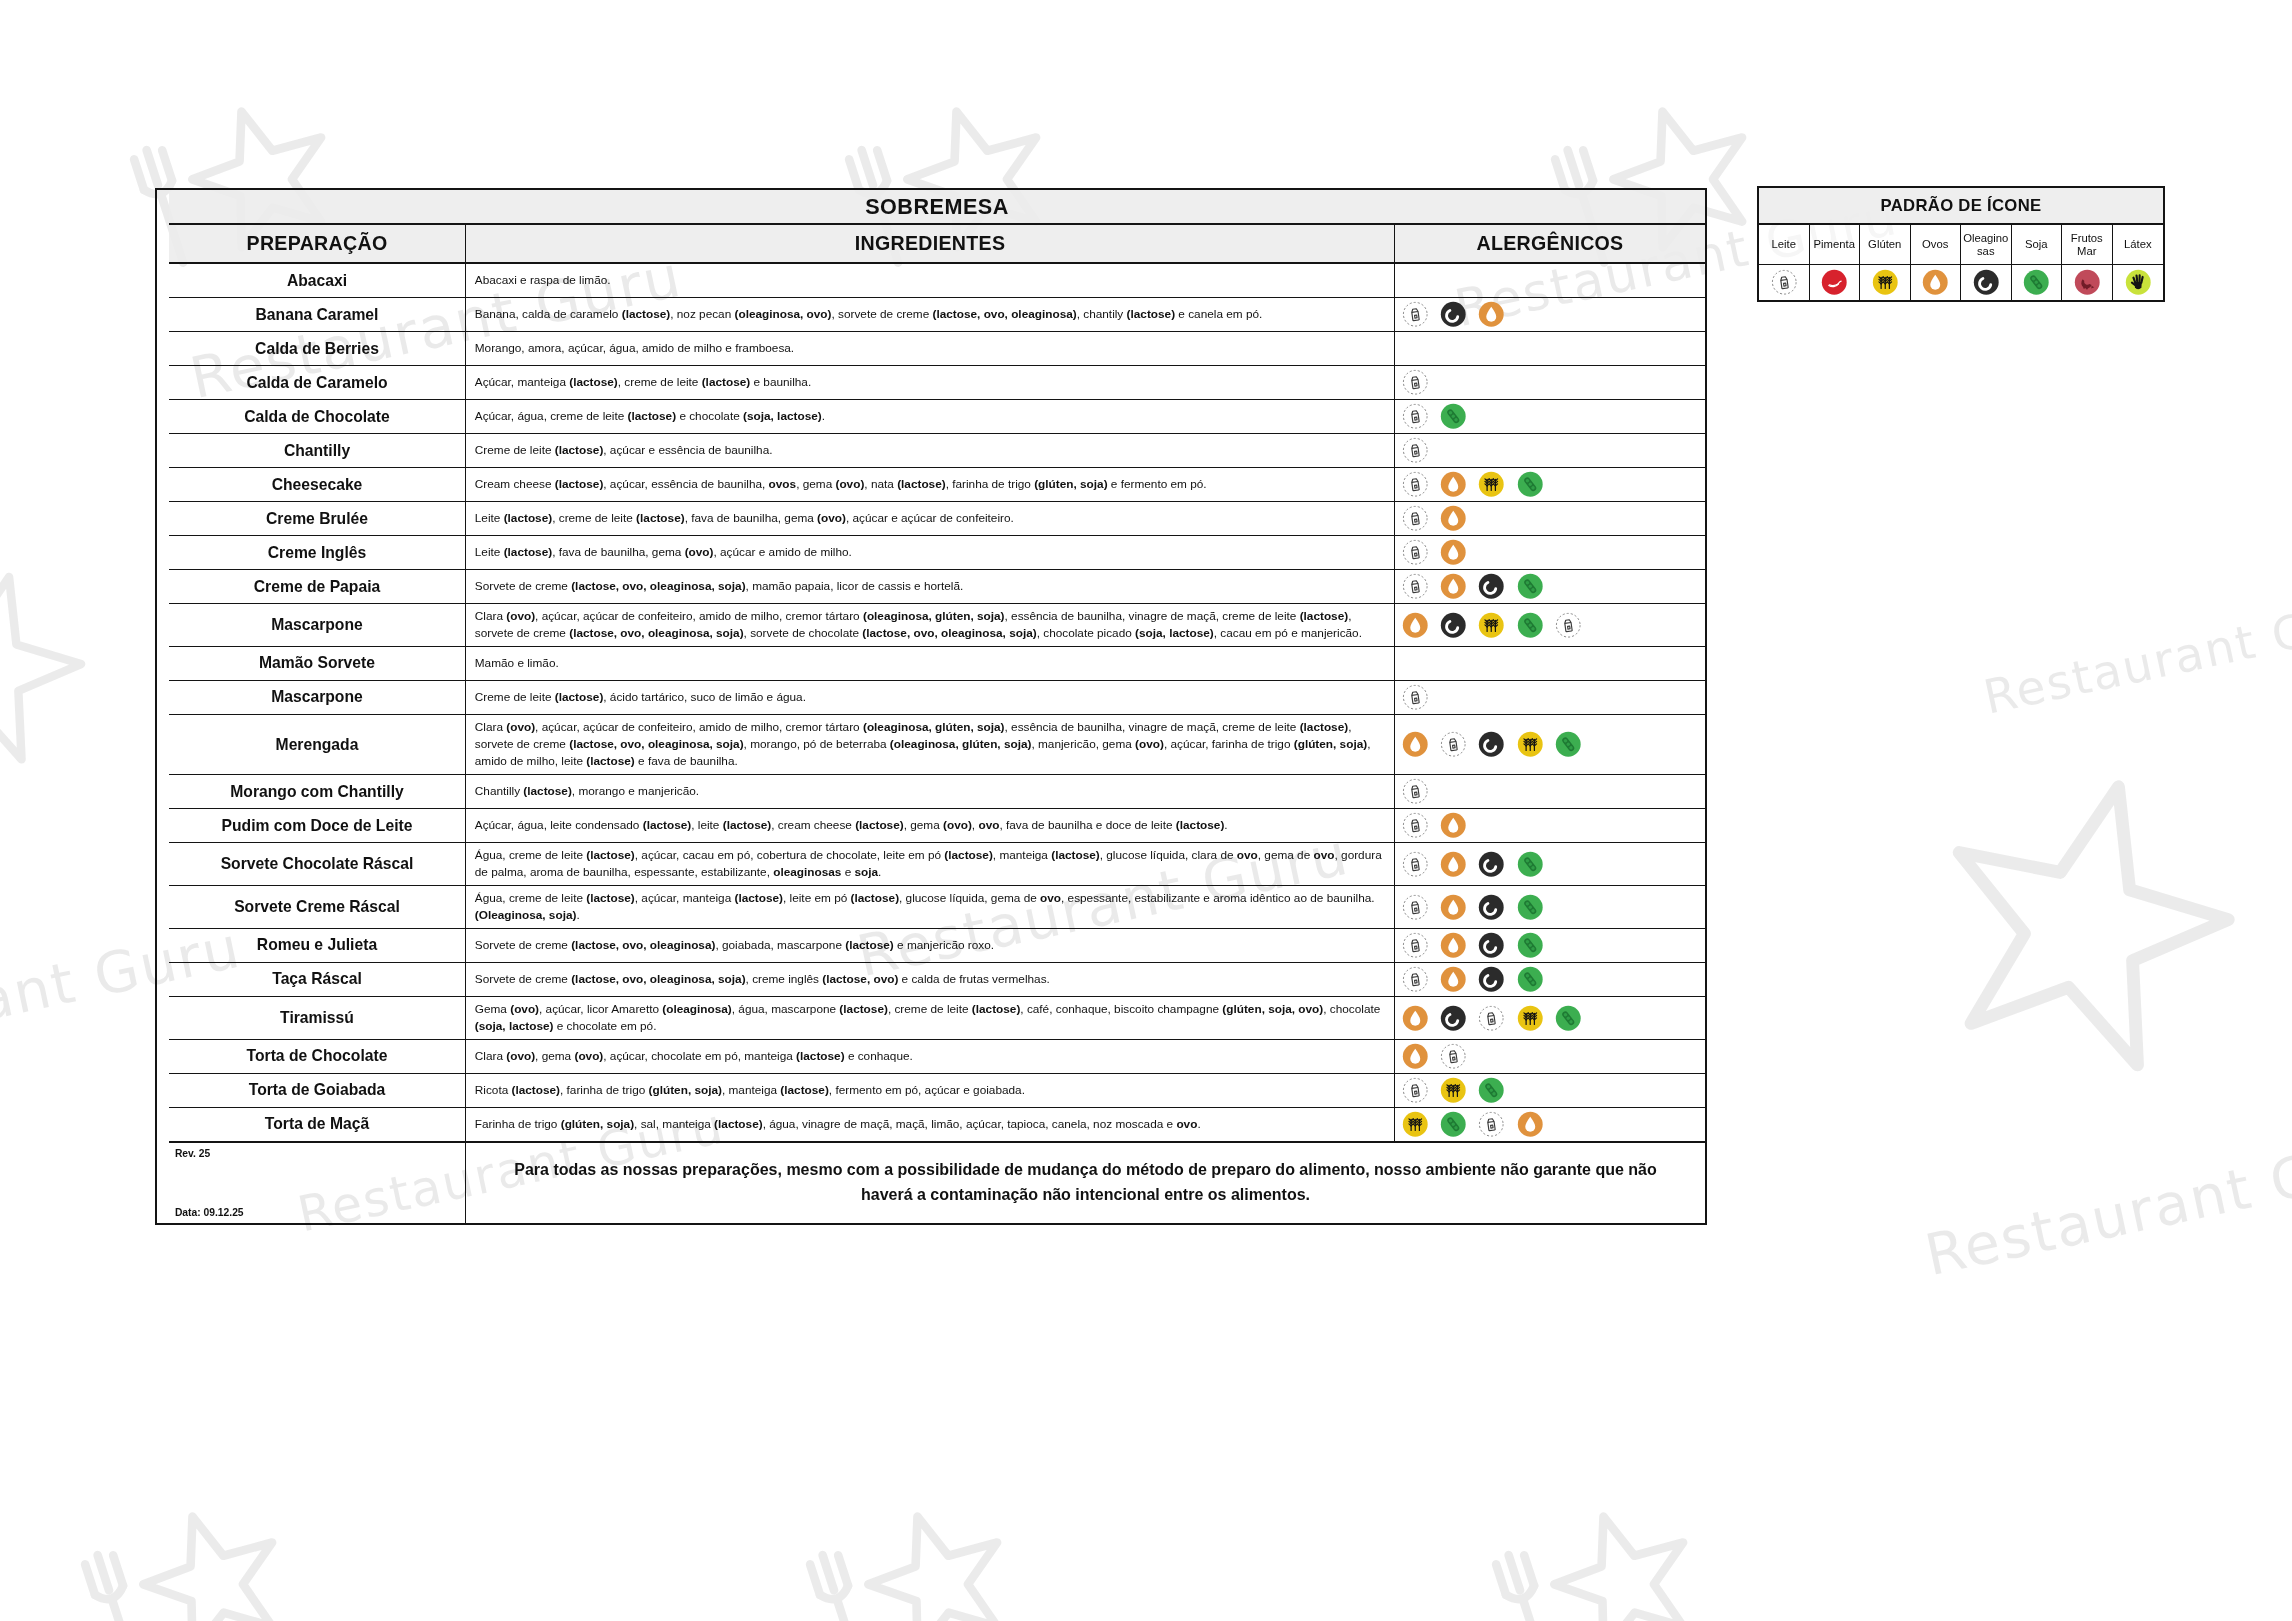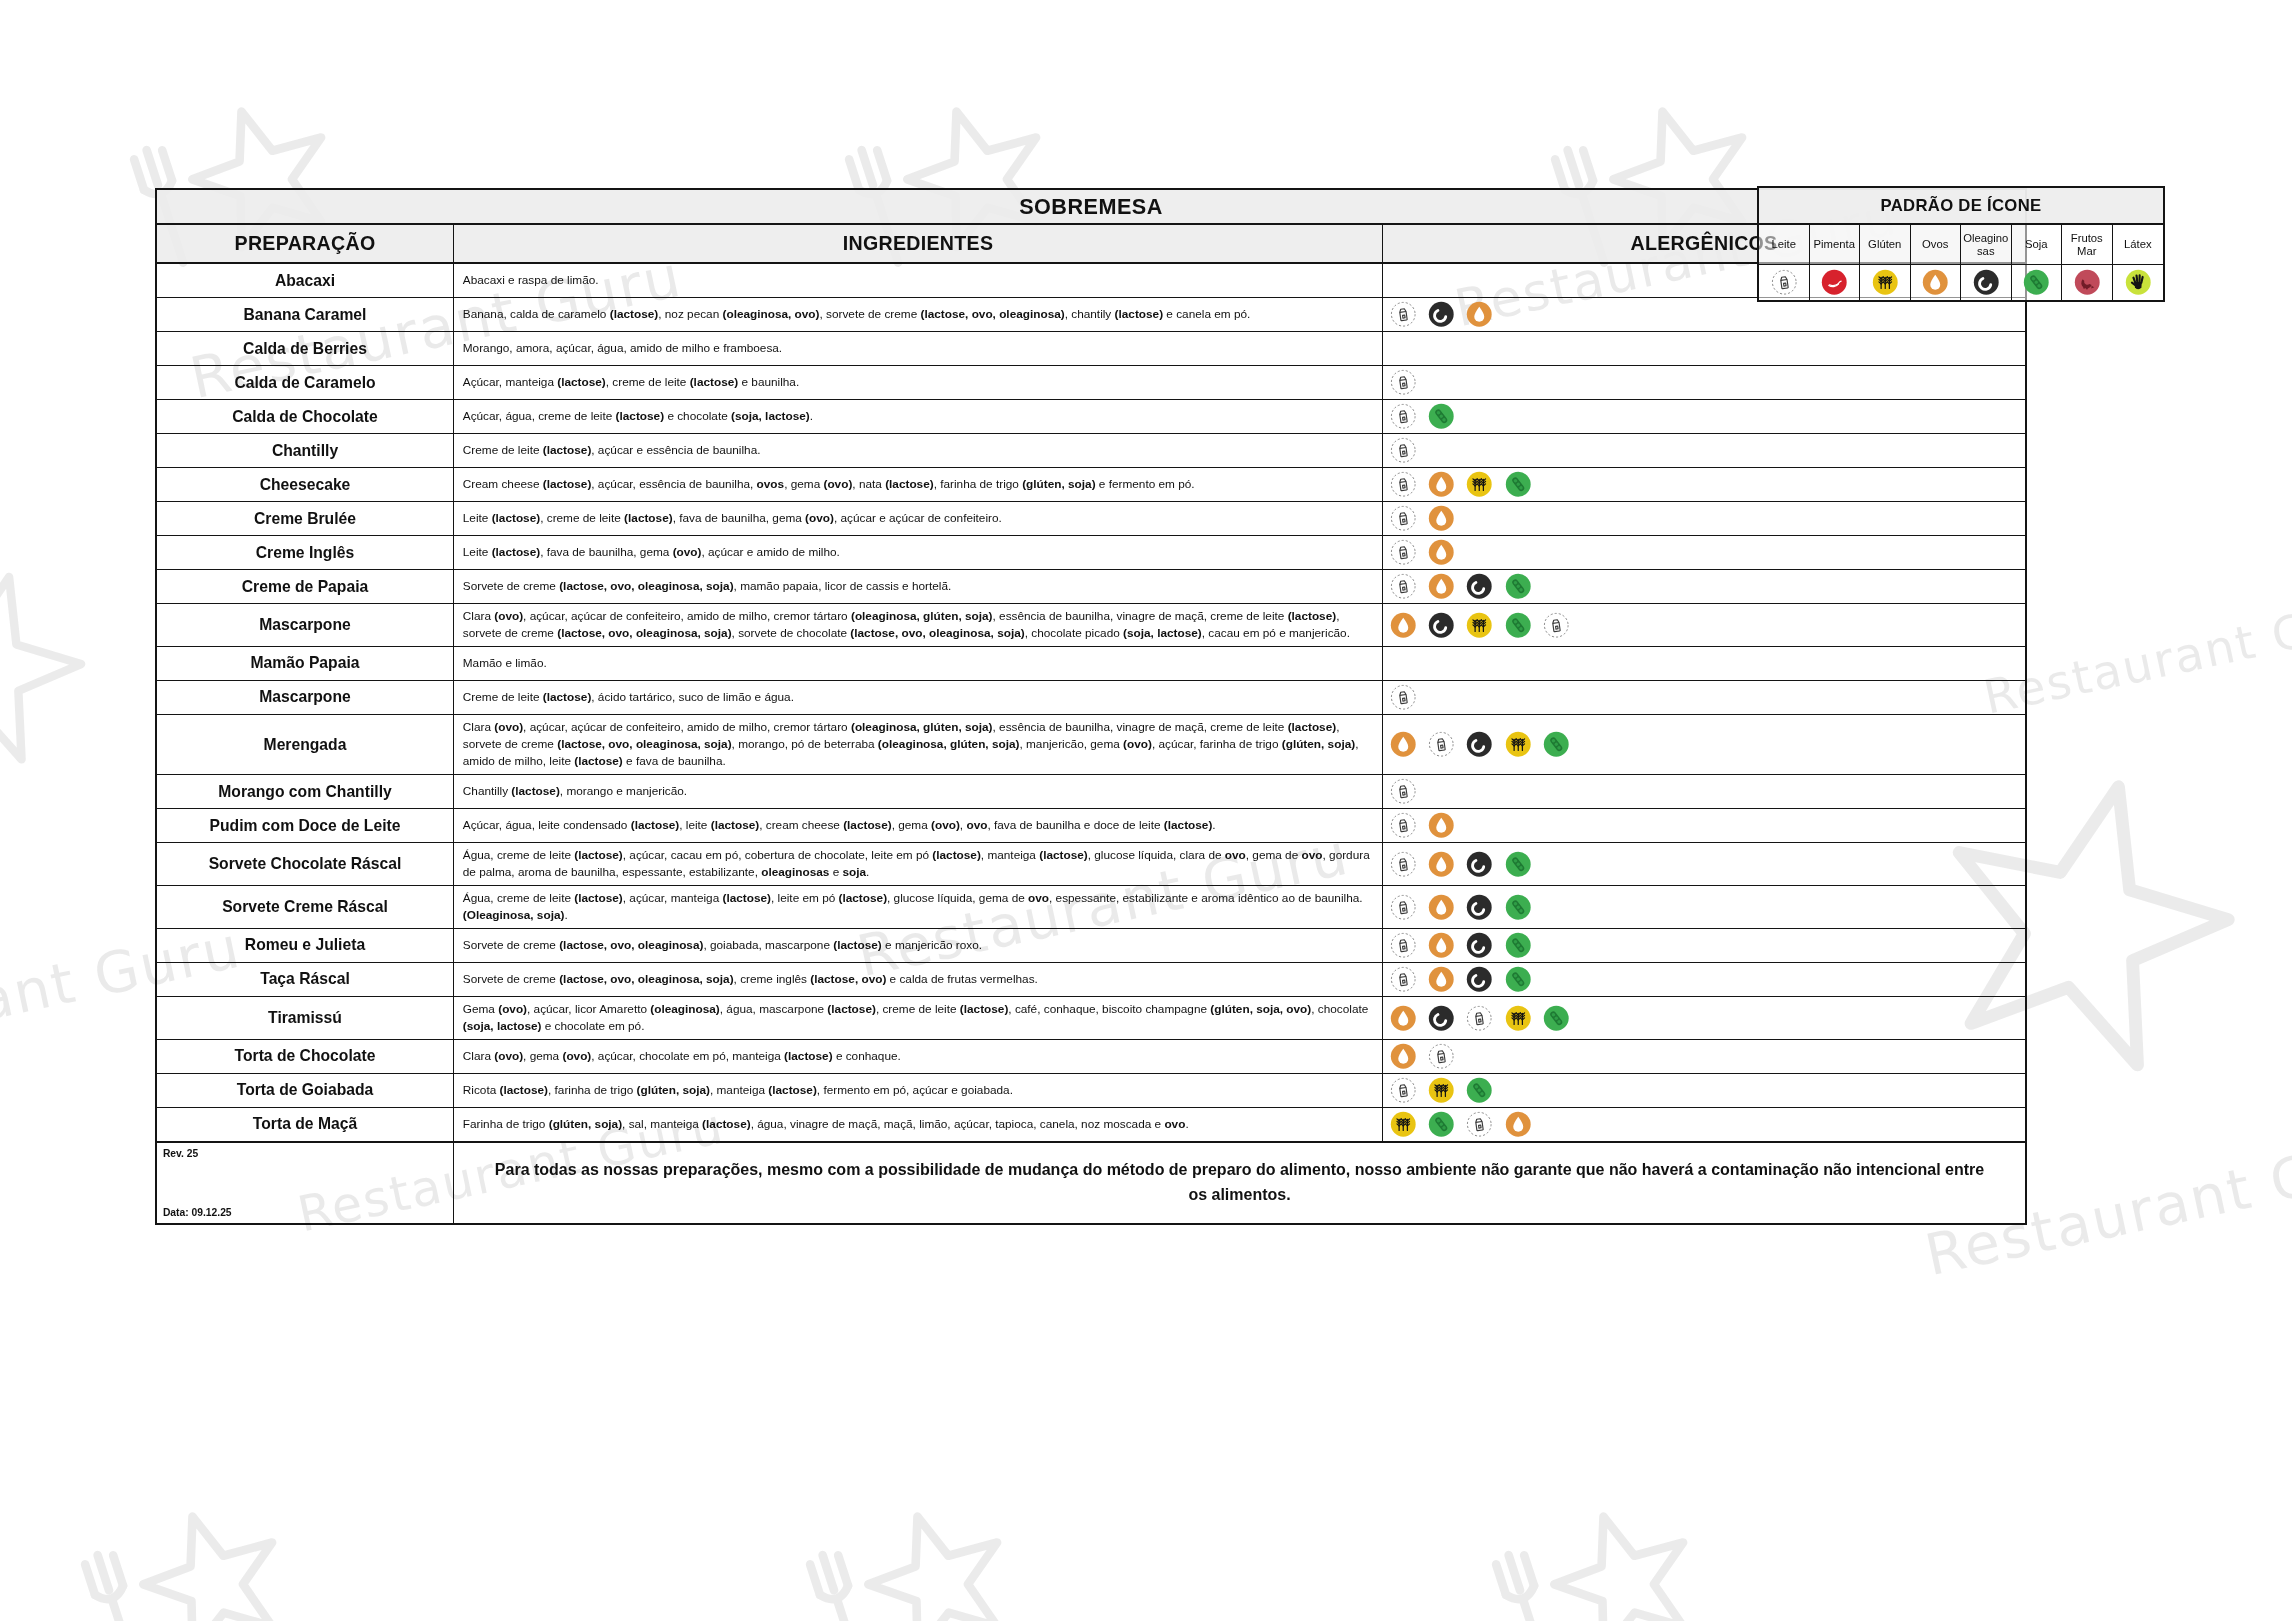--- a/index.html
+++ b/index.html
@@ -10,23 +10,24 @@
   
   .wm-text{
     position:absolute;white-space:nowrap;color:rgba(45,45,45,0.10);
     font-size:57px;letter-spacing:2px;transform:rotate(-12deg);
     font-family:"DejaVu Sans",sans-serif;
   }
   .wm-logo{position:absolute;opacity:0.085;}
   .wm-logo svg{display:block;width:100%;height:100%;}
   
   #table{
-    position:absolute;left:155px;top:188px;width:1872px;
+    position:absolute;left:155px;top:188px;width:1552px;
     border:2px solid #141414;border-bottom-width:2.9px;box-sizing:border-box;
     background:rgba(255,255,255,0.0);
+    padding-left:12px;
   }
   .t-title{
     height:33px;background:rgba(236,236,236,0.88);border-bottom:2px solid #141414;
     display:flex;align-items:center;justify-content:center;
     font-weight:bold;font-size:21.6px;letter-spacing:0.5px;
   }
   .t-head{
     display:grid;grid-template-columns:297px 929px 1fr;
     background:rgba(236,236,236,0.88);border-bottom:2px solid #141414;height:37px;
   }
@@ -513,21 +514,21 @@
               <g stroke="#3a3a3a" stroke-width="1.4" fill="none" stroke-linejoin="round" transform="rotate(-8 16 16)">
                 <path d="M12.2 13.2 L13.8 9.6 h4.4 L19.8 13.2 V22.6 a0.8 0.8 0 0 1 -0.8 0.8 h-6 a0.8 0.8 0 0 1 -0.8 -0.8 Z"></path>
                 <path d="M12.2 13.2 h7.6"></path>
                 <path d="M15 17.3 h2.6 v3.2 H15 Z"></path>
               </g>
             </svg>
           </span>
         </div>
       </div>
       <div class="row">
-        <div class="cell-name">Mamão Papaia</div>
+        <div class="cell-name">Mamão Sorvete</div>
         <div class="cell-ing">
           <span>Mamão e limão.</span>
         </div>
         <div class="cell-al"></div>
       </div>
       <div class="row">
         <div class="cell-name">Mascarpone</div>
         <div class="cell-ing">
           <span>Creme de leite <b>(lactose)</b>, ácido tartárico, suco de limão e água.</span>
         </div>

